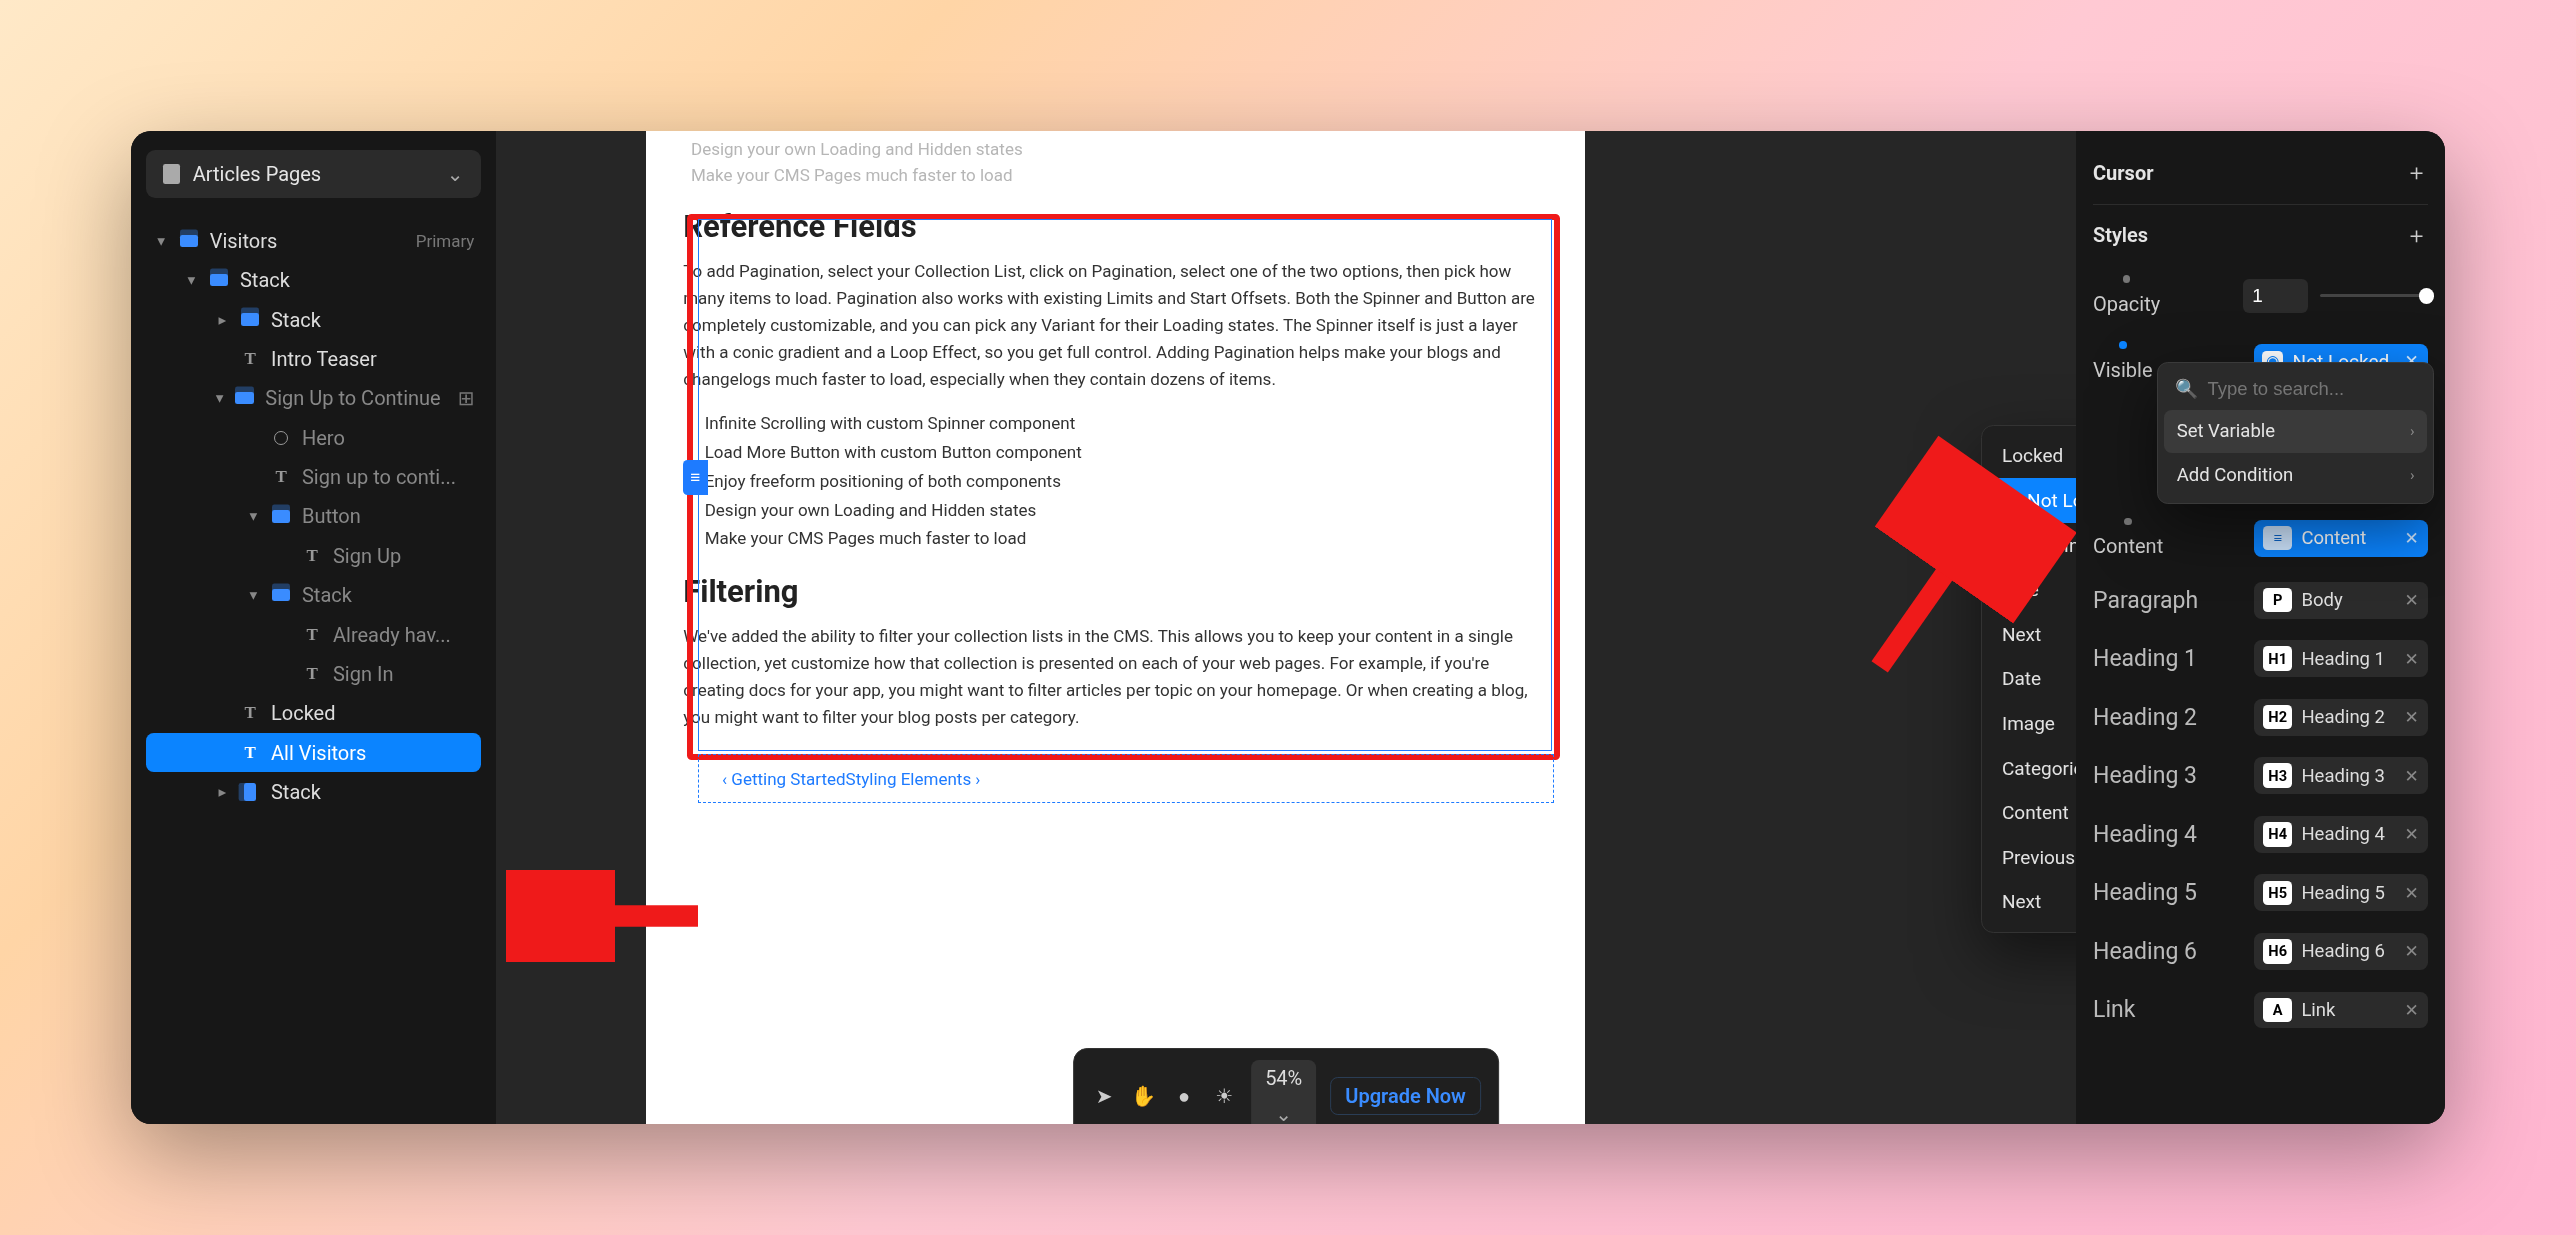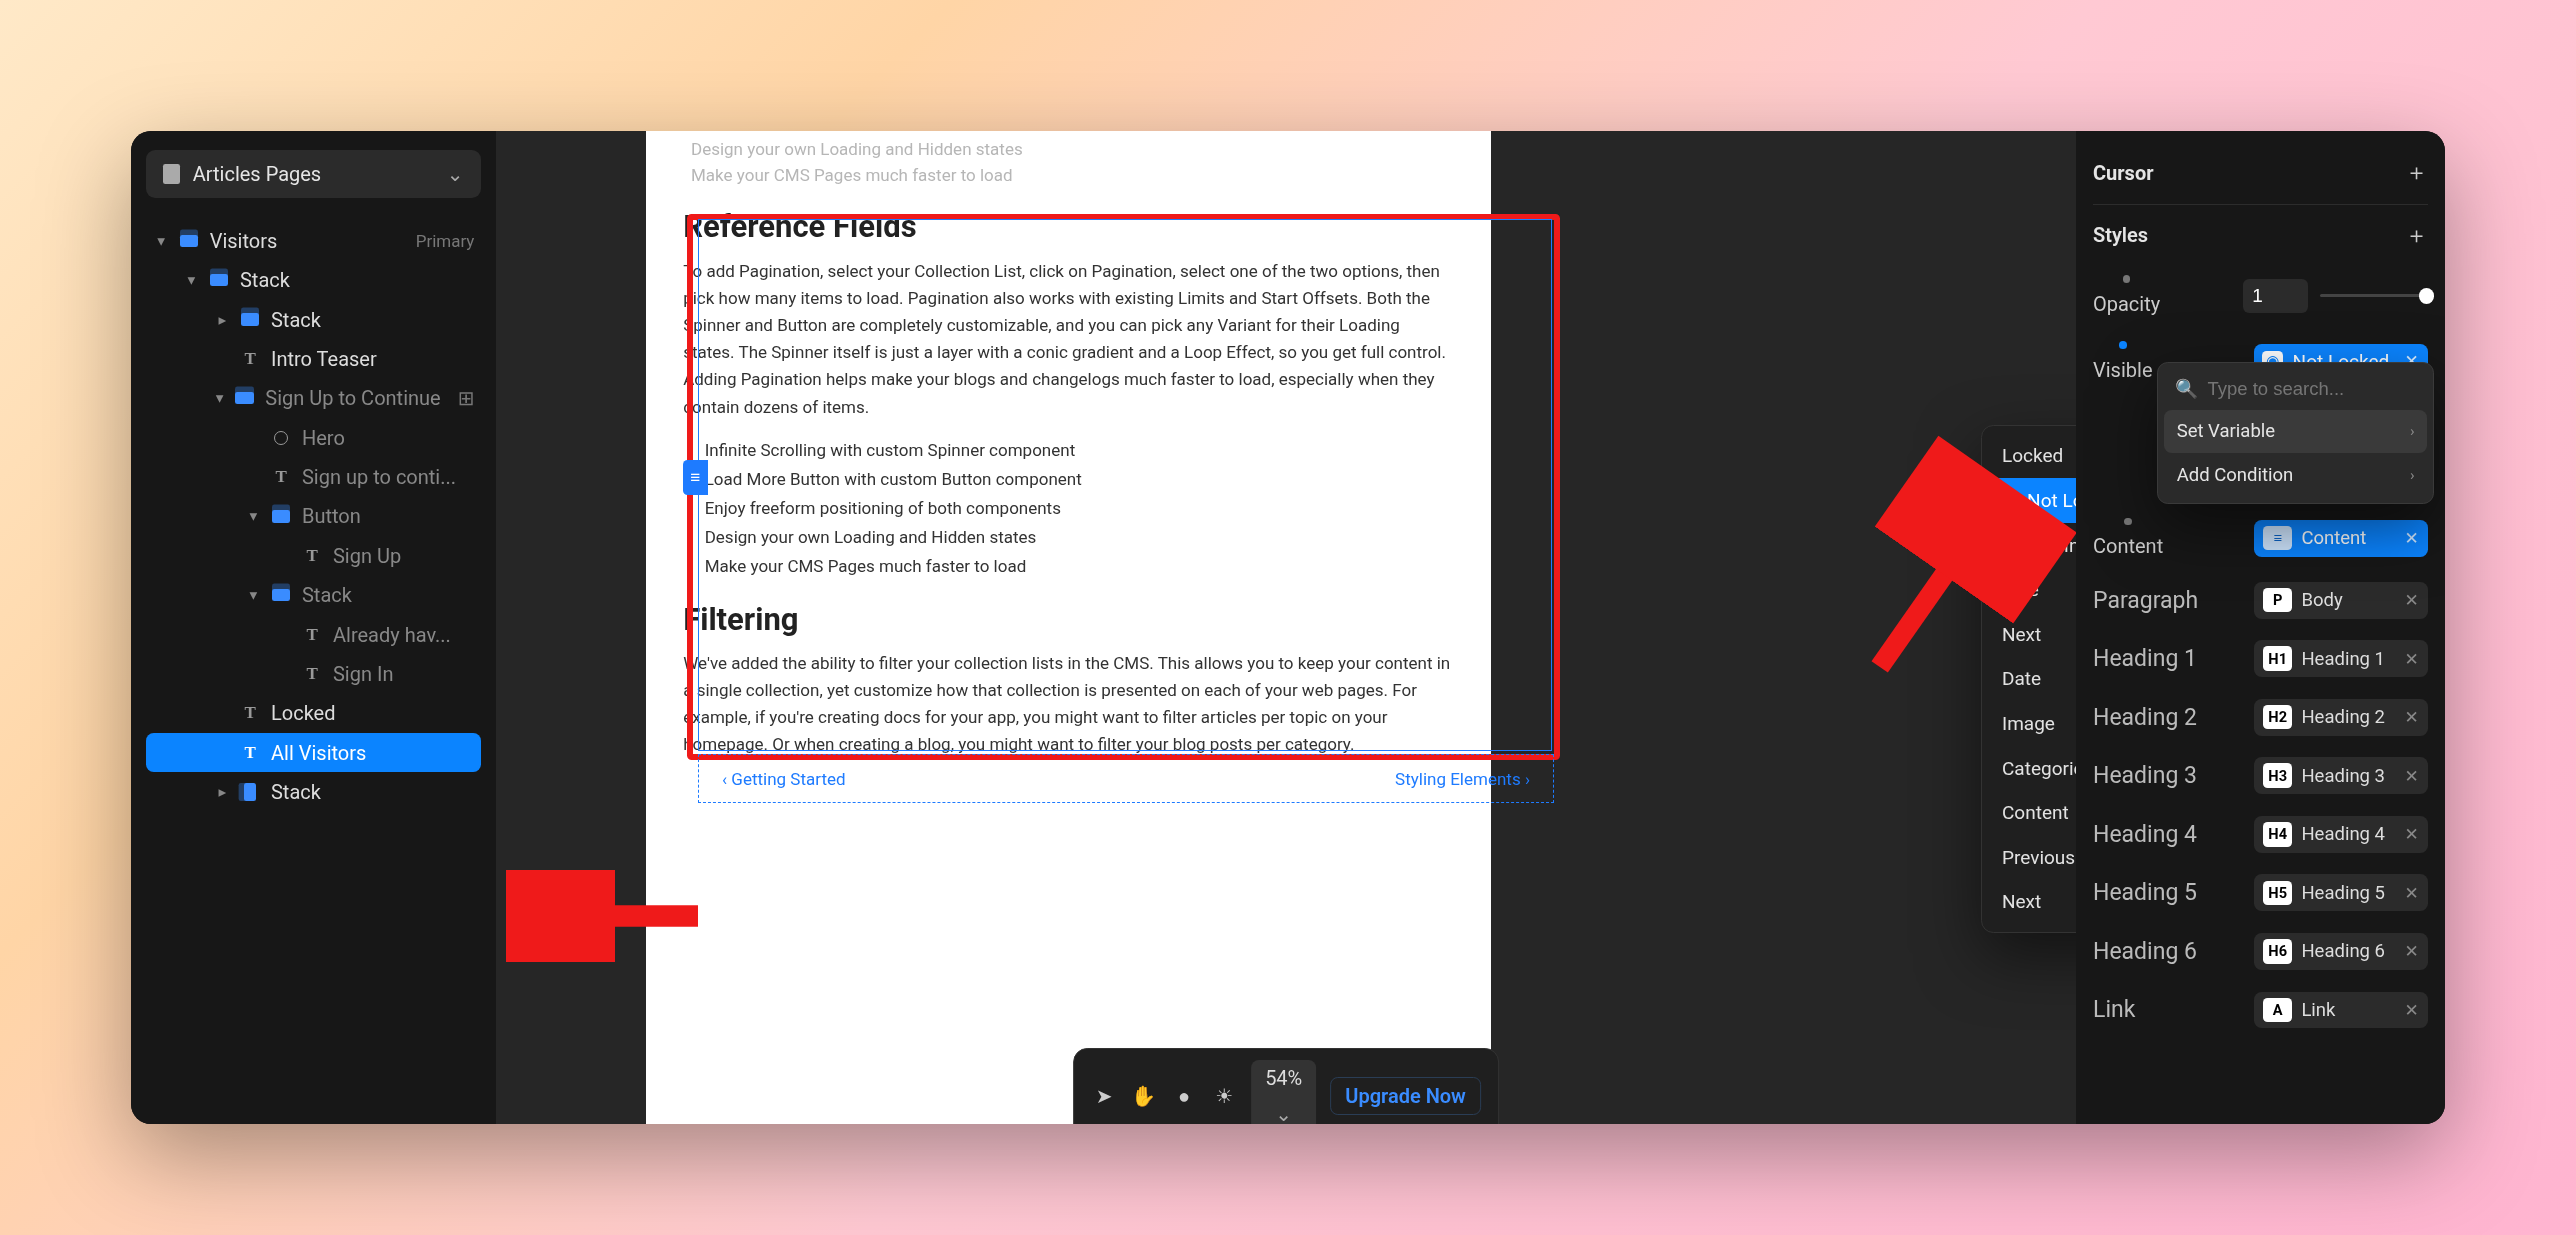--- a/index.html
+++ b/index.html
@@ -36,32 +36,32 @@
   .secondary { margin-left:auto; color:#777; font-size:17px; }
   .dim { color:#888; }
   .node.sel { background:#0b84ff; color:#fff; }
   .node.sel .ic-text { color:#fff; }
   .indent-0{padding-left:7.7px}.indent-1{padding-left:38px}.indent-2{padding-left:69px}
   .indent-3{padding-left:100px}.indent-4{padding-left:131px}
 
   
   .canvas { flex:1; background:#262626; position:relative; overflow:hidden; }
   .doc {
-    position:absolute; top:0; left:150px; width:845px; height:100%; background:#fff;
+    position:absolute; top:0; left:150px; width:939px; height:100%; background:#fff;
   }
   .doc-inner { padding: 4.6px 28px 62px 28px; color:#222; }
   .sel-red { position:absolute; border:6.2px solid #ef1a1a; border-radius:4.6px; pointer-events:none;
              top:83px; left:191px; width:873px; height:546px; }
   .sel-blue-outer { position:absolute; border:1.5px solid #1e7bff; pointer-events:none;
              top:88px; left:202px; width:854px; height:532px; }
   .blue-tab { position:absolute; left:187px; top:329px; width:24.6px; height:35px; background:#1e7bff; border-radius:4.6px 0 0 4.6px; display:flex;align-items:center;justify-content:center;}
   .blue-tab span{color:#fff;font-size:17px;}
   .dashed-box { position:absolute; border:1.5px dashed #1e7bff; pointer-events:none;
              top:623px; left:202px; width:856px; height:49px; padding:0 23px;
-             display:flex; align-items:center; justify-content:space-between;
+             display:flex; align-items:center; justify-content:flex-start;
              color:#1e7bff; font-size:17px; }
   .content-block { margin-left:9.2px; margin-right:9.2px; }
   .dimtext { color:#b6b6b6; font-size:17px; line-height:1.55; }
   .h { font-size:31px; font-weight:700; margin:20px 0 12.3px 0; }
   .para { font-size:17px; line-height:1.6; color:#333; }
   .ul { margin:15.4px 0 15.4px 21.5px; }
   .ul li { font-size:17px; line-height:1.7; color:#333; }
 
   
   .bottombar {

